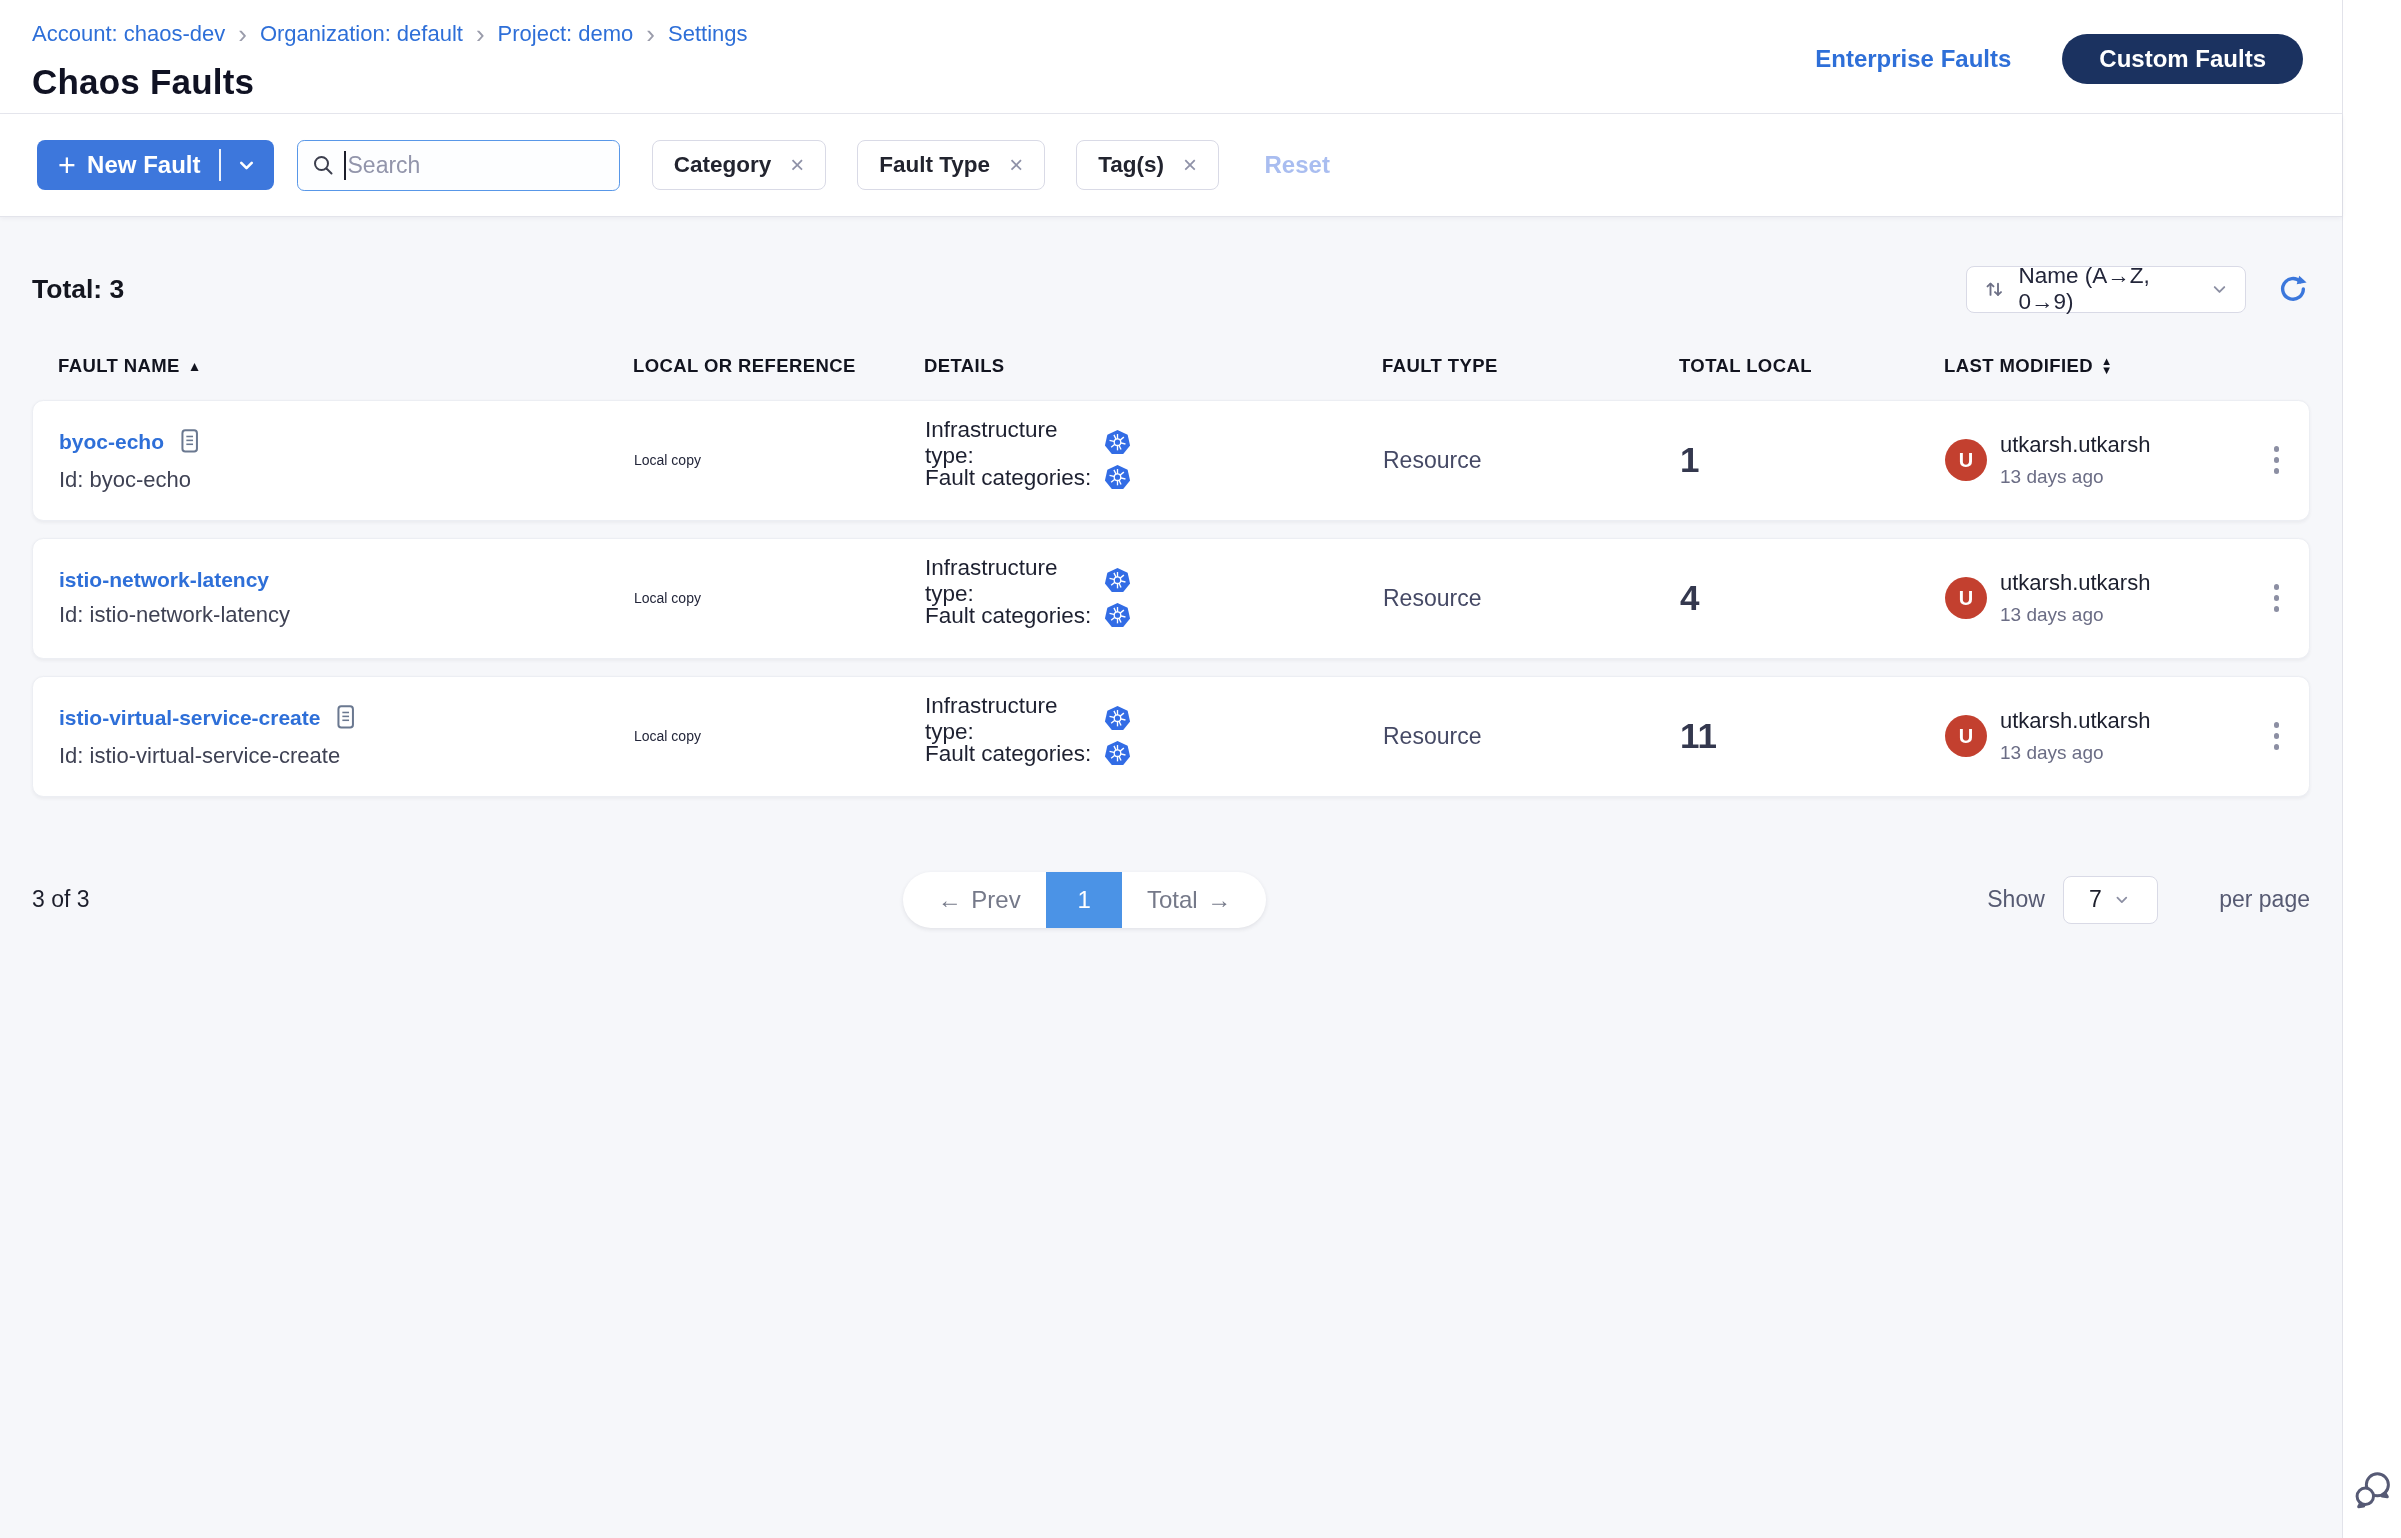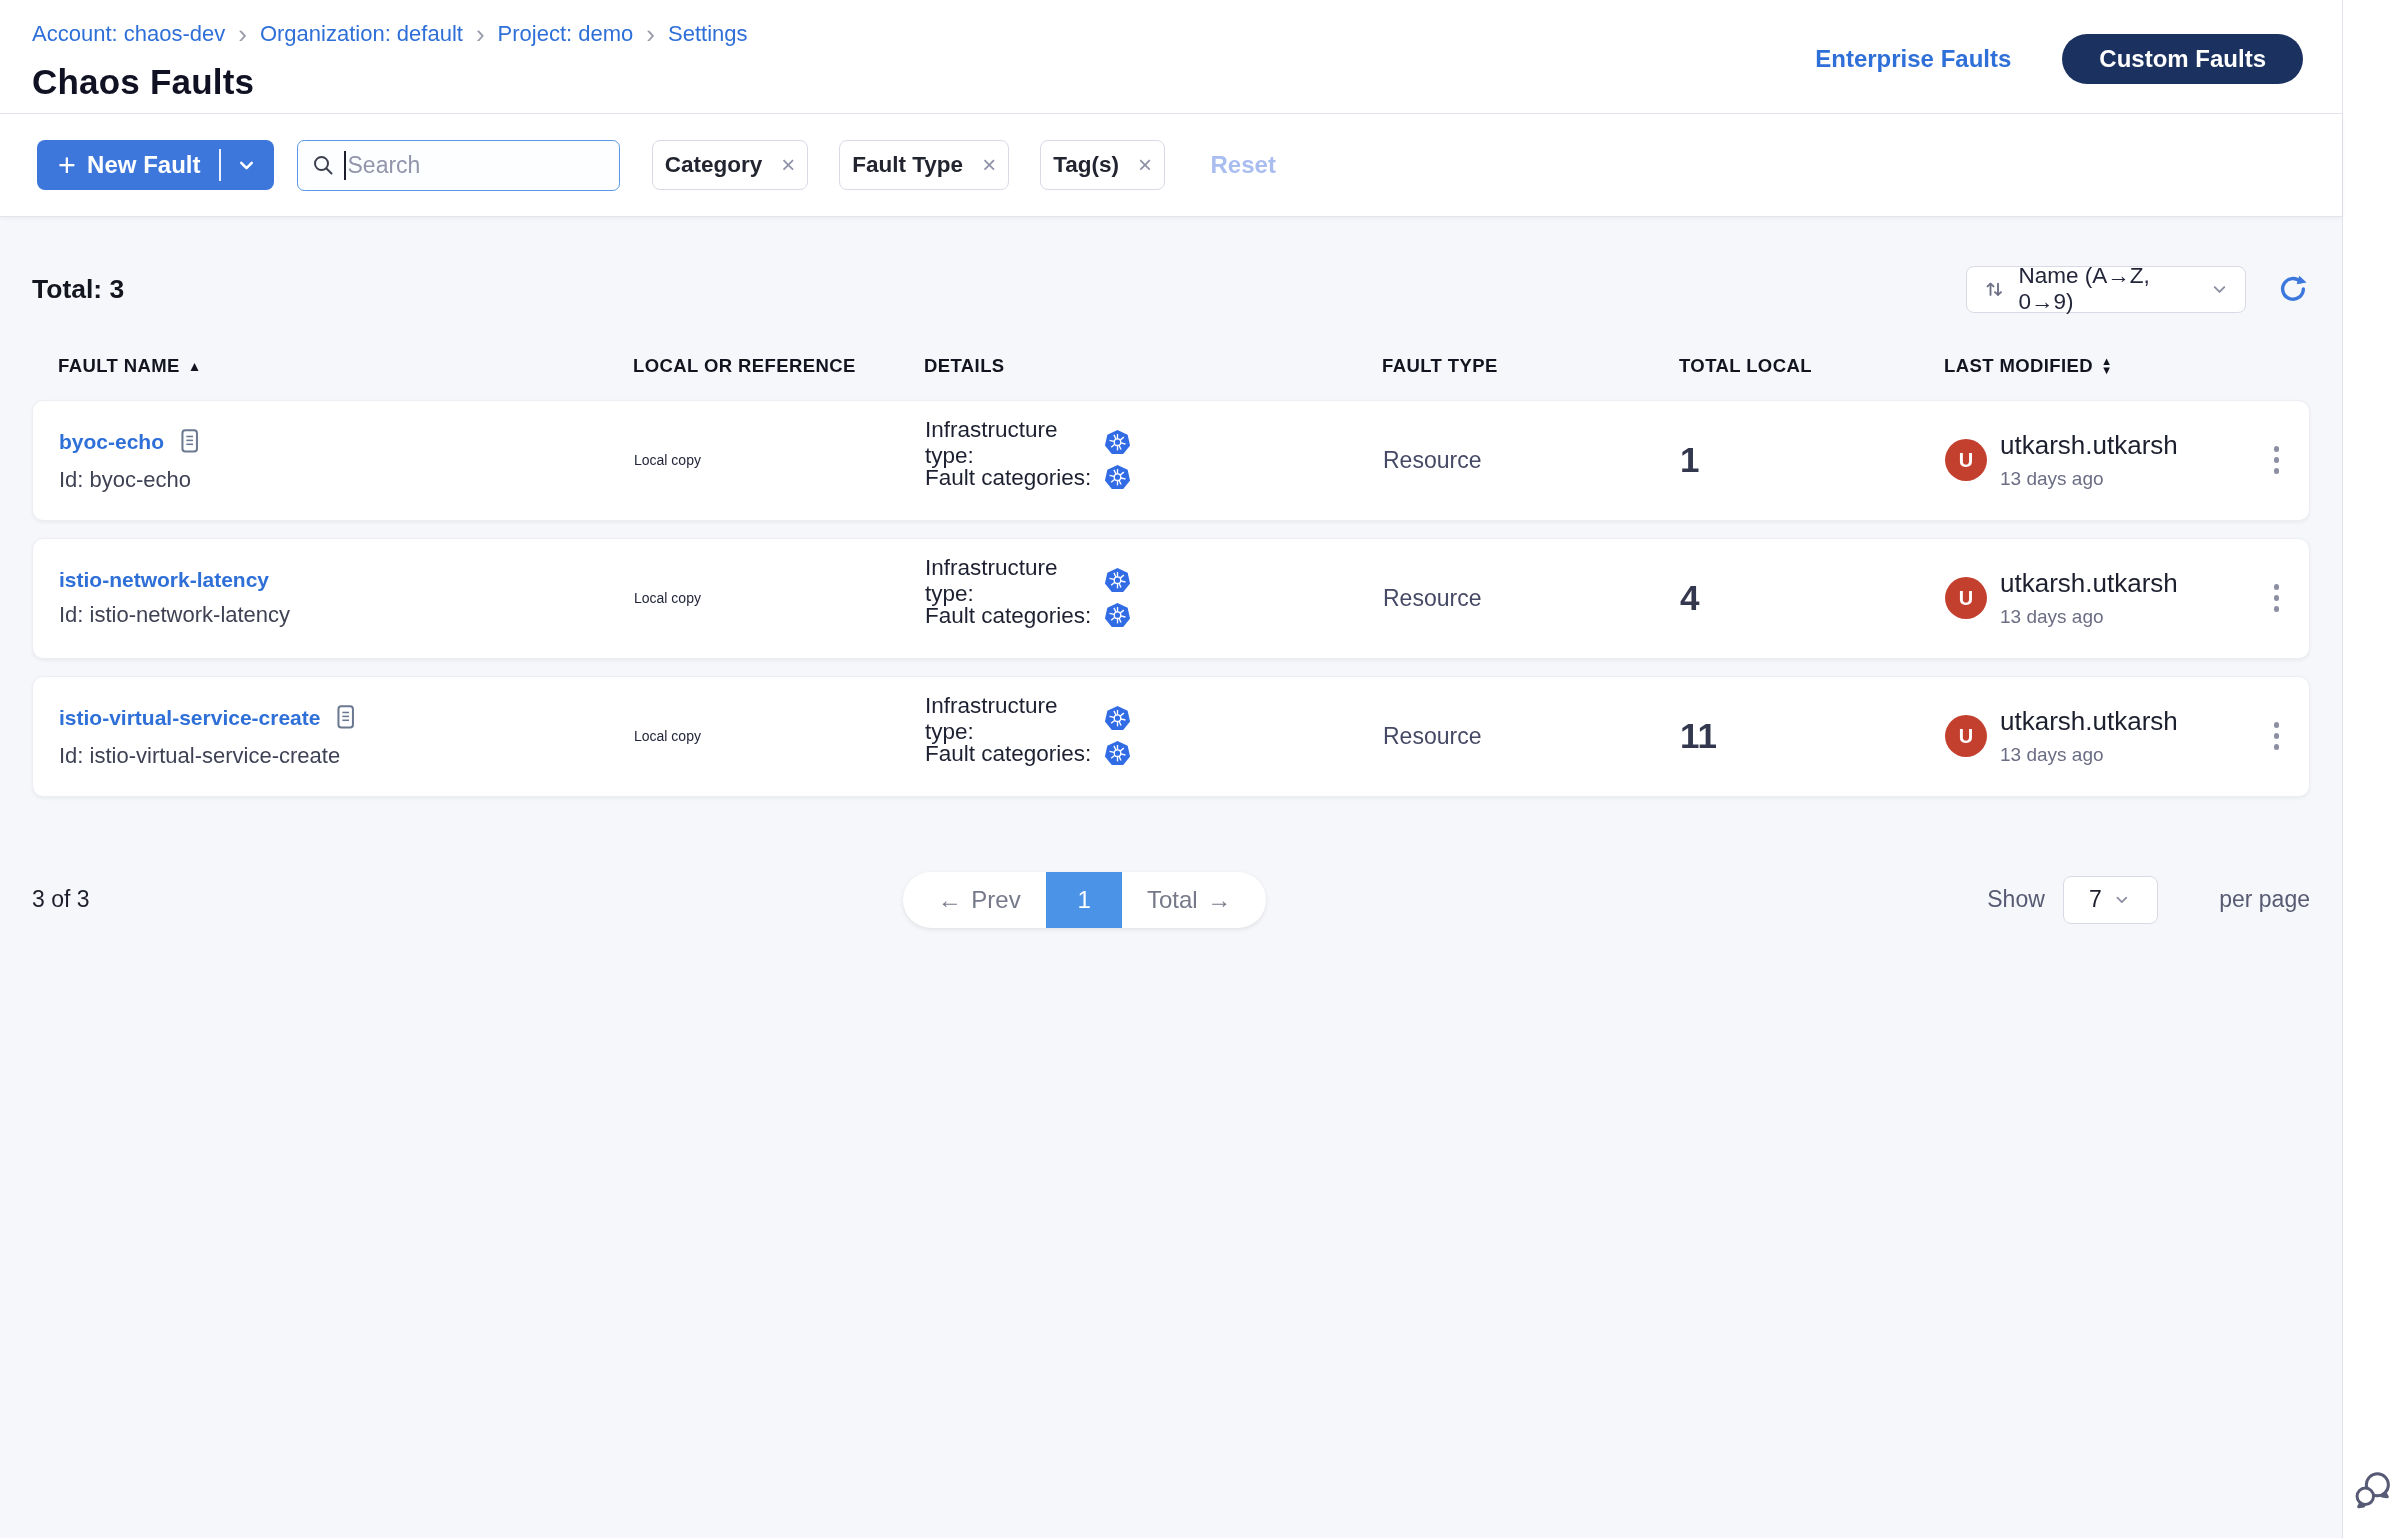--- a/index.html
+++ b/index.html
@@ -25,21 +25,21 @@
   .toolbar { background:#fff; height:103px; display:flex; align-items:center; padding-left:37px; border-bottom:0.8px solid #e3e4eb; box-shadow:0 2.4px 4.8px rgba(40,41,61,.06); position:relative; z-index:2; }
   .new-fault-btn { background:#3d77dc; border:none; border-radius:8px; height:50px; display:flex; align-items:center; padding:0 17.7px 0 21px; color:#fff; cursor:pointer; }
   .new-fault-plus { font-size:30.5px; font-weight:400; margin-right:11.3px; line-height:1; }
   .new-fault-label { font-size:24px; font-weight:700; }
   .btn-divider { width:1.6px; height:32px; background:rgba(255,255,255,.9); margin:0 14.5px 0 19px; }
   .search-wrap { margin-left:22.5px; width:323px; height:51px; border:1.6px solid #5897e8; border-radius:7.2px; background:#fdfeff; display:flex; align-items:center; padding:0 13px; }
   .search-caret { width:1.6px; height:29px; background:#1c1e2b; margin:0 1.6px 0 9.6px; }
   .search-input { border:none; outline:none; background:transparent; font-size:23px; color:#23263a; width:241px; font-family:inherit; }
   .search-input::placeholder { color:#9295ab; }
   .chips { display:flex; align-items:center; margin-left:32px; }
-  .chip { display:flex; align-items:center; height:50px; padding:0 12px; background:#fff; border:1.2px solid #d9dae6; border-radius:8px; margin-right:31px; cursor:pointer; }
+  .chip { display:flex; align-items:center; height:50px; padding:0 21px; background:#fff; border:1.2px solid #d9dae6; border-radius:8px; margin-right:31px; cursor:pointer; }
   .chip-label { font-size:22.5px; font-weight:600; color:#22242f; }
   .chip-x { font-size:24px; color:#8f92a8; margin-left:19px; cursor:pointer; line-height:1; }
   .reset-link { margin-left:14.5px; font-size:24px; font-weight:600; color:#a9bdf0; cursor:pointer; }
 
   
   .content { flex:1; background:#f6f7fa; padding:16px 32px; }
   .content-head { margin-top:32px; display:flex; align-items:center; justify-content:space-between; height:48px; }
   .total-label { font-size:26.5px; font-weight:700; color:#14161f; }
   .head-right { display:flex; align-items:center; }
   .sort-box { display:flex; align-items:center; height:47px; width:280px; background:#fff; border:0.8px solid #d9dae6; border-radius:8px; padding:0 16px; cursor:pointer; }
@@ -60,21 +60,21 @@
   .fault-id { margin-top:10.4px; font-size:22px; color:#3f4254; }
   .cell-local { font-size:14px; color:#23263a; }
   .d-row { display:flex; align-items:center; height:35px; }
   .d-label { font-size:22.5px; color:#1d2030; width:178px; }
   .k8s { width:29px; height:29px; }
   .cell-type { font-size:23px; color:#454965; }
   .cell-runs { font-size:35px; font-weight:700; color:#34384e; }
   .cell-mod { display:flex; align-items:center; }
   .avatar { width:42px; height:42px; border-radius:50%; background:#c3402f; color:#fff; font-size:20px; font-weight:700; display:flex; align-items:center; justify-content:center; }
   .mod-text { margin-left:13px; }
-  .mod-name { font-size:26px; color:#1c1f2e; }
+  .mod-name { font-size:22px; color:#1c1f2e; }
   .mod-time { margin-top:7.2px; font-size:19px; color:#6b6d85; }
   .kebab { display:flex; flex-direction:column; align-items:center; gap:5.6px; padding:8px 14.5px; cursor:pointer; }
   .kebab i { width:5.6px; height:5.6px; border-radius:50%; background:#8c8fa3; }
 
   
   .pagination-row { margin-top:74px; display:flex; align-items:center; height:58px; }
   .range-label { font-size:23px; color:#1c1e2b; width:193px; }
   .pill-zone { flex:1; display:flex; justify-content:center; }
   .page-pill { display:flex; align-items:stretch; height:56px; width:363px; background:#fff; border-radius:28px; overflow:hidden; box-shadow:0 1.6px 4px rgba(40,41,61,.1); }
   .pg-btn { flex:1; display:flex; align-items:center; justify-content:center; background:none; border:none; font-size:24px; color:#757989; cursor:pointer; font-family:inherit; }

